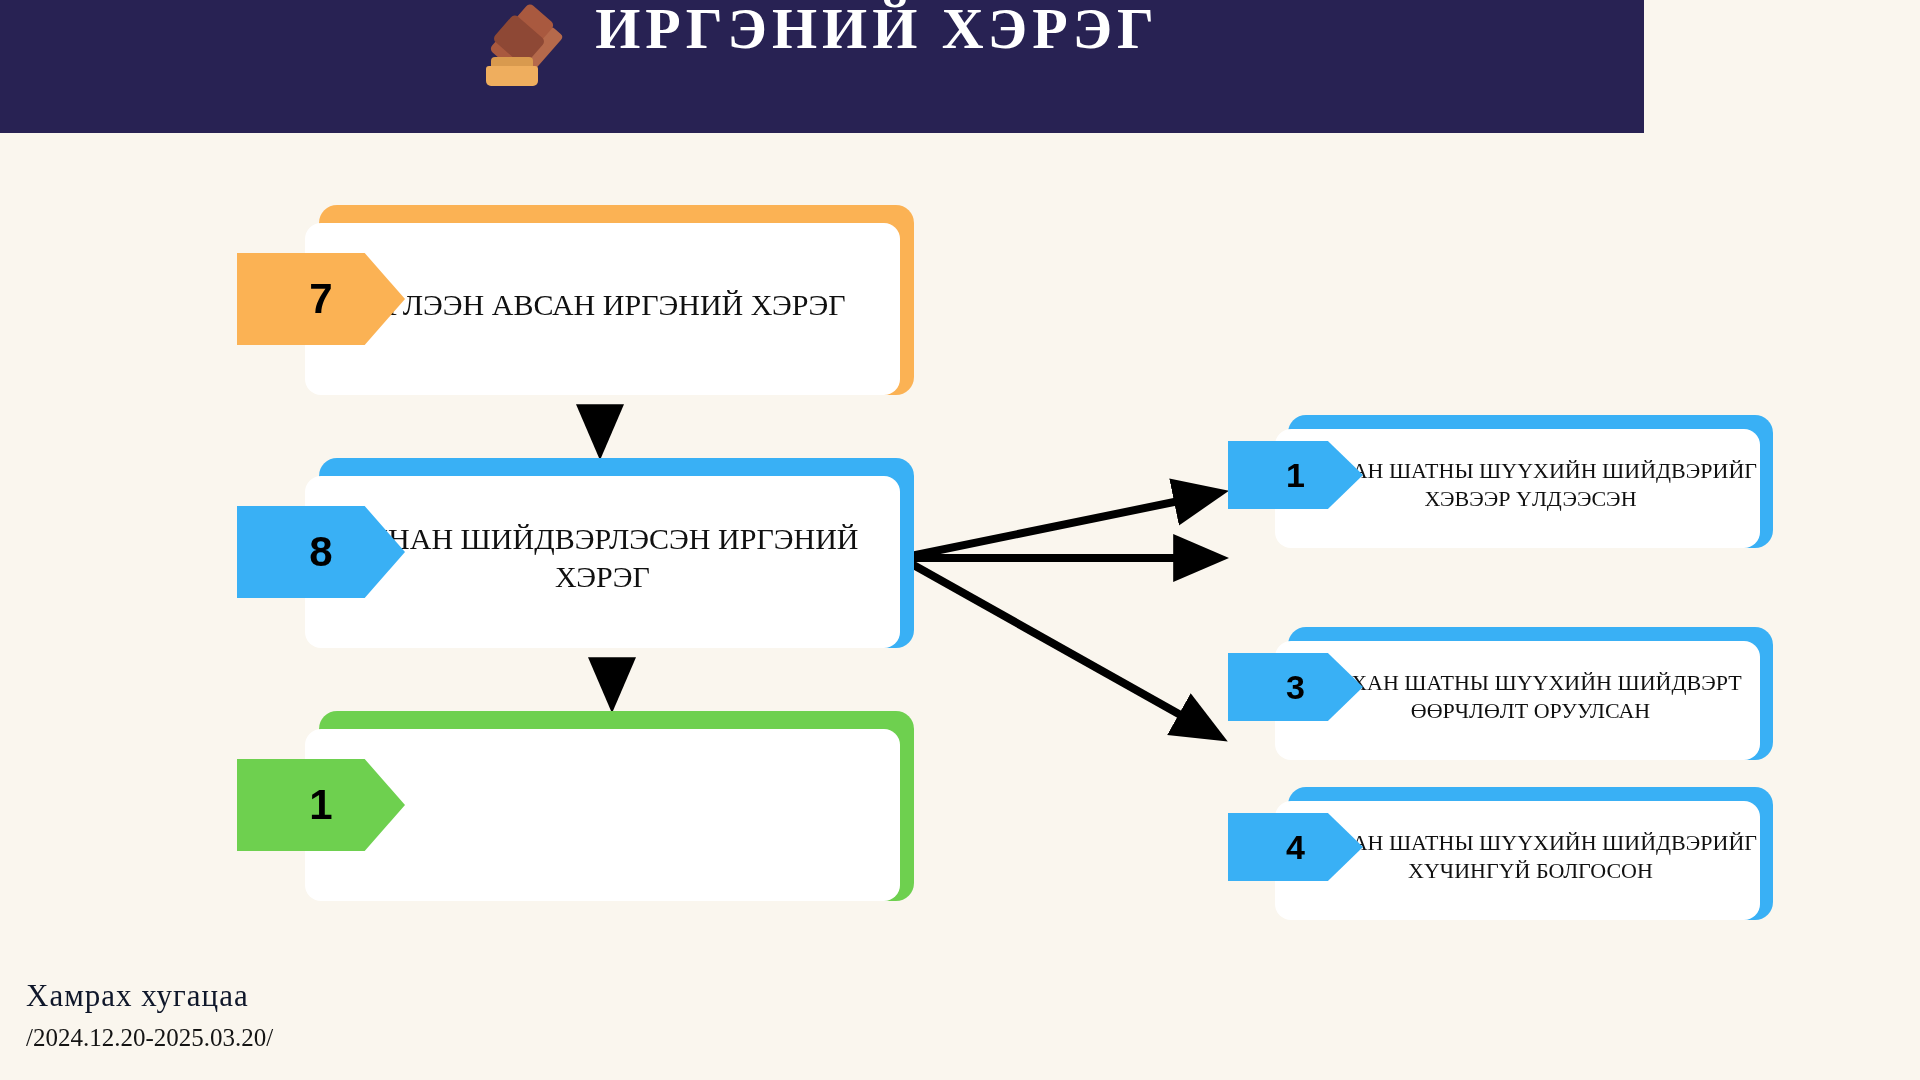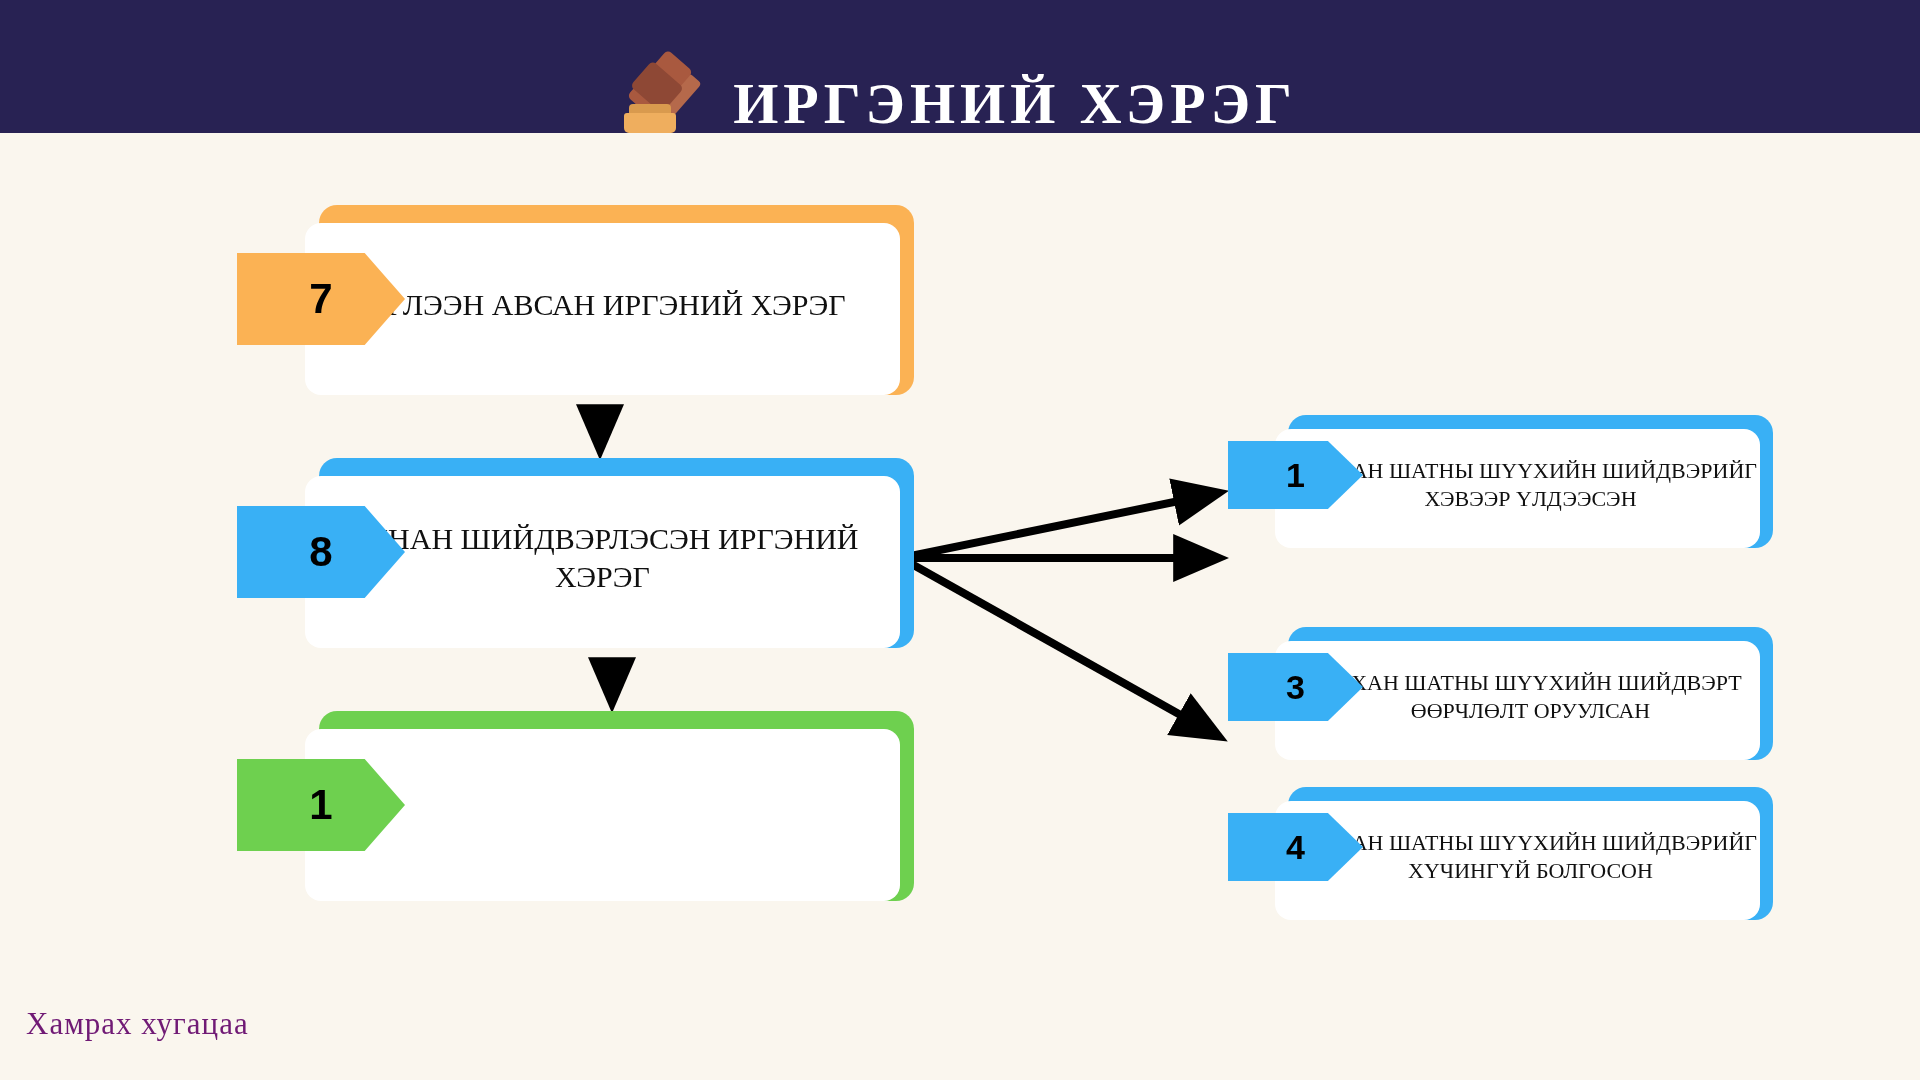--- a/index.html
+++ b/index.html
@@ -13,25 +13,25 @@
   body {
     background: #FAF6EE;
     font-family: "Liberation Serif", "DejaVu Serif", serif;
     position: relative;
   }
 
   
   .header {
     position: absolute;
     left: 0; top: 0;
-    width: 1920px;
+    width: 1644px;
     height: 133px;
     background: #282253;
     display: flex;
-    align-items: flex-end;
+    align-items: flex-start;
     justify-content: center;
     gap: 18px;
   }
 
   .gavel-icon {
     width: 92px;
     height: 82px;
     position: relative;
     flex: 0 0 auto;
     margin-top: 4px;
@@ -166,21 +166,21 @@
   }
 
   
   .footer {
     position: absolute;
     left: 26px;
     bottom: 28px;
     width: 560px;
   }
   .footer-title {
-    color: #701a75;
+    color: #0f172a;
     font-family: "Liberation Serif", "DejaVu Serif", serif;
     font-size: 31px;
     letter-spacing: 1px;
     margin-bottom: 10px;
   }
   .footer-period {
     color: #141414;
     font-family: "Liberation Serif", "DejaVu Serif", serif;
     font-size: 25px;
   }
@@ -255,13 +255,14 @@
     <div class="accent" style="background:#39B0F5"></div>
     <div class="card"></div>
     <div class="card-text">АНХАН ШАТНЫ ШҮҮХИЙН ШИЙДВЭРИЙГ ХҮЧИНГҮЙ БОЛГОСОН</div>
     <div class="badge" style="background:#39B0F5">4</div>
   </div>
 
 </div>
 
 <div class="footer">
   <div class="footer-title">Хамрах хугацаа</div>
+  <div class="footer-period">/2024.12.20-2025.03.20/</div>
 </div>
 
 </body></html>

